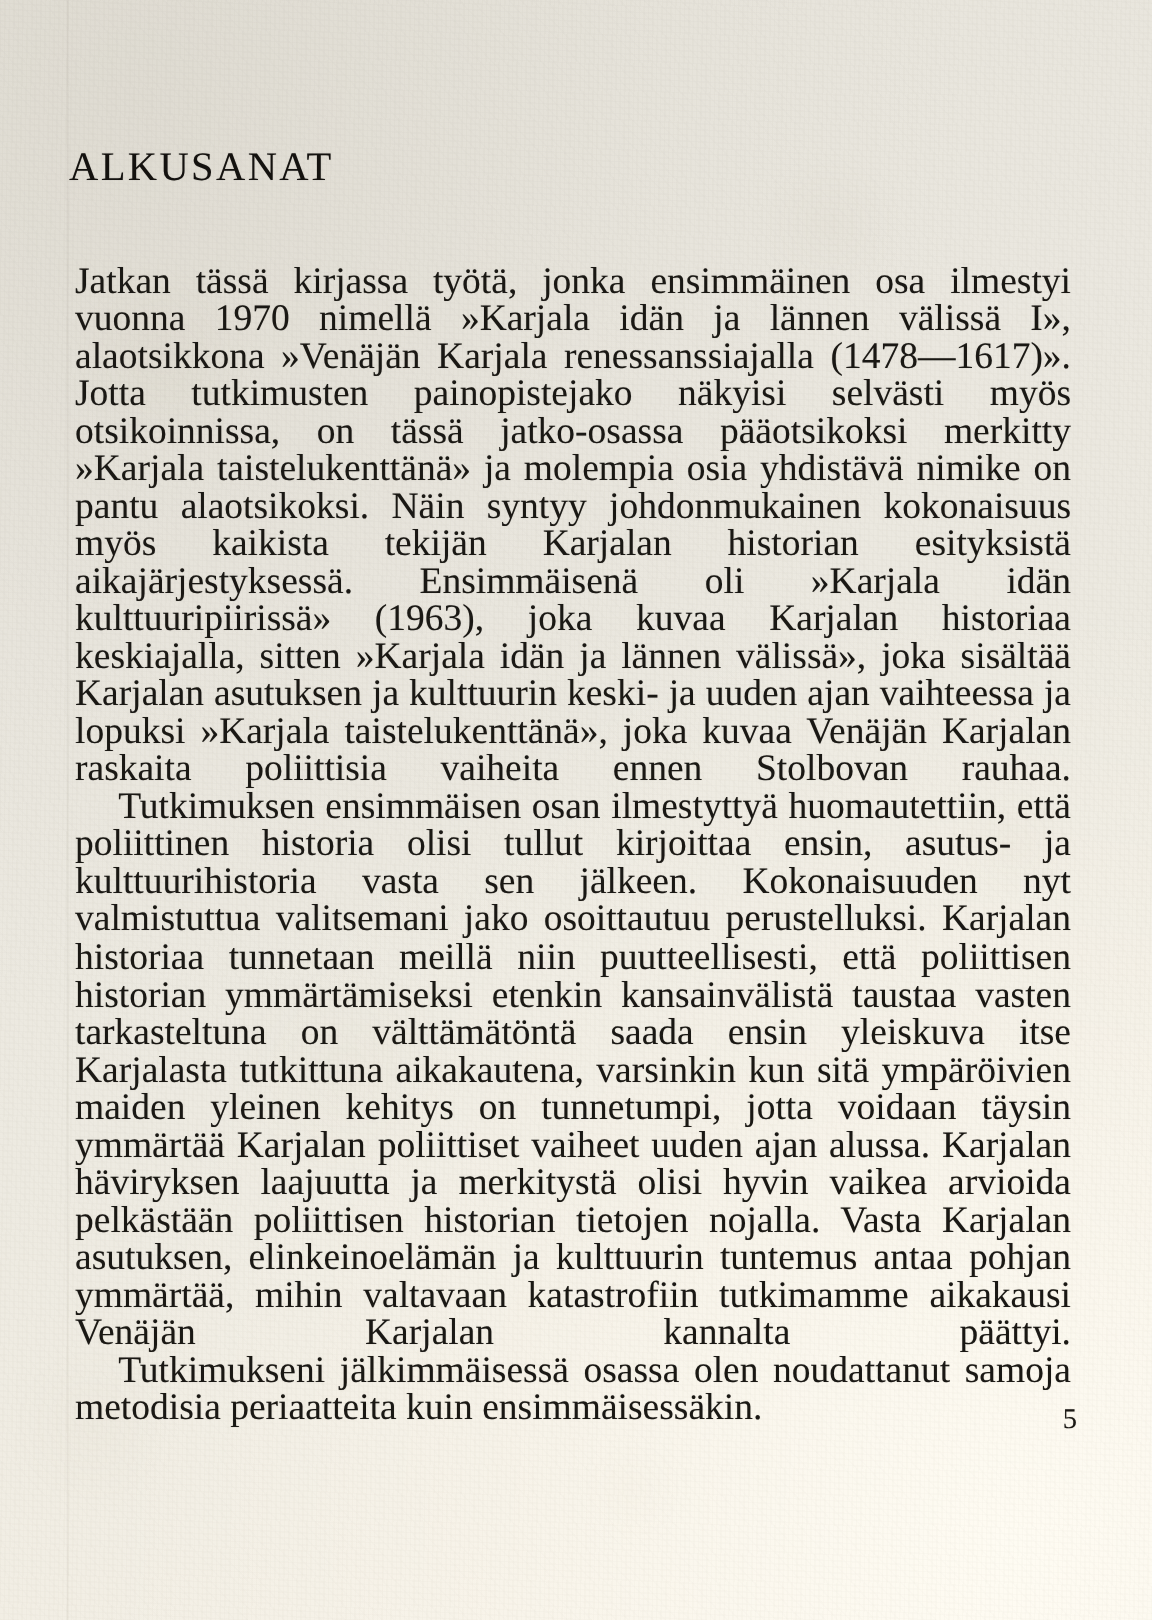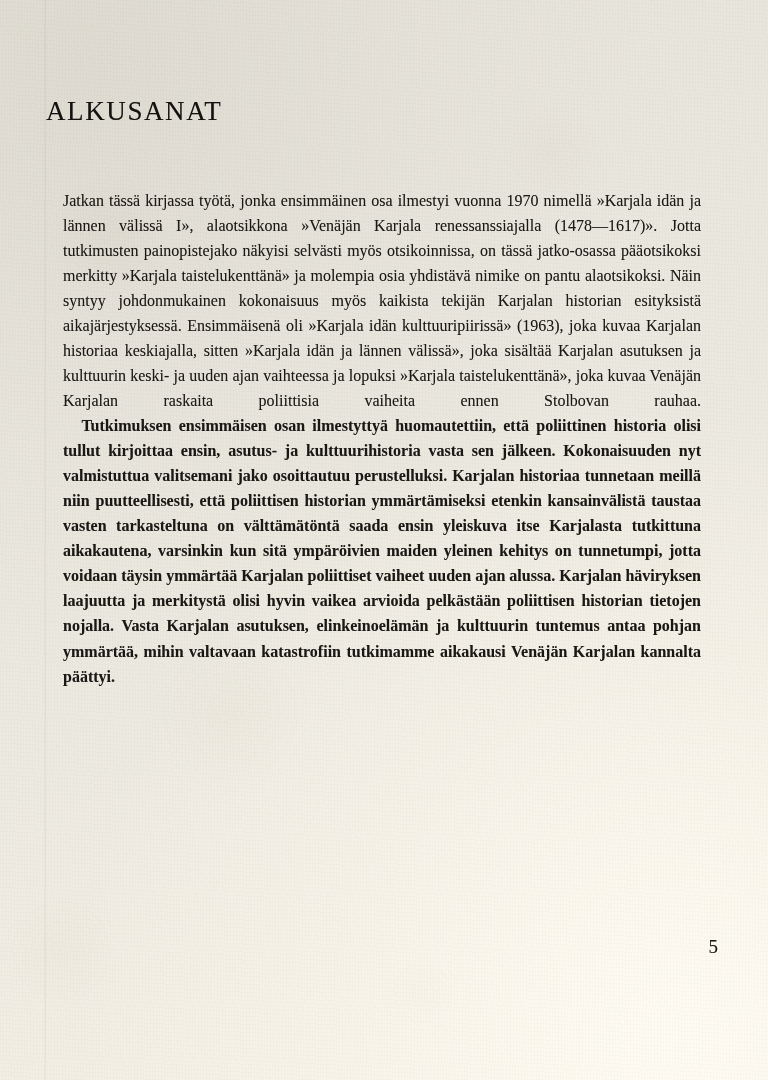--- a/index.html
+++ b/index.html
@@ -82,38 +82,37 @@
     padding-top: 97px;
     font-size: 27px;
     font-weight: 400;
     letter-spacing: 1.6px;
     line-height: 1.1;
     color: #14120f;
     font-family: "Liberation Serif", "DejaVu Serif", serif;
   }
 
   .body-text {
-    margin: 17px;
+    margin: 4px;
     padding-top: 44px;
-    font-size: 16px;
+    font-size: 25px;
     line-height: 25.05px;
     text-align: justify;
     text-justify: inter-word;
     color: #1a1814;
     -webkit-font-smoothing: antialiased;
   }
 
   .body-text p {
     margin: 0;
     text-indent: 0;
     text-align: justify;
   }
   .body-text p.indent {
     text-indent: 1.15em;
-    font-weight: bold;
   }
   
   .body-text p.force-justify {
     text-align-last: justify;
   }
 
   .page-number {
     position: absolute;
     z-index: 3;
     left: 0;
@@ -138,19 +137,20 @@
   <div class="mottle"></div>
   <div class="crease"></div>
 
   <div class="content">
 
     <h1 class="chapter-title">ALKUSANAT</h1>
 
     <div class="body-text">
       <p class="force-justify">Jatkan tässä kirjassa työtä, jonka ensimmäinen osa ilmestyi vuonna 1970 nimellä »Karjala idän ja lännen välissä I», alaotsikkona »Venäjän Karjala renessanssiajalla (1478—1617)». Jotta tutkimusten painopistejako näkyisi selvästi myös otsikoinnissa, on tässä jatko-osassa pääotsikoksi merkitty »Karjala taistelukenttänä» ja molempia osia yhdistävä nimike on pantu alaotsikoksi. Näin syntyy johdonmukainen kokonaisuus myös kaikista tekijän Karjalan historian esityksistä aikajärjestyksessä. Ensimmäisenä oli »Karjala idän kulttuuripiirissä» (1963), joka kuvaa Karjalan historiaa keskiajalla, sitten »Karjala idän ja lännen välissä», joka sisältää Karjalan asutuksen ja kulttuurin keski- ja uuden ajan vaihteessa ja lopuksi »Karjala taistelukenttänä», joka kuvaa Venäjän Karjalan raskaita poliittisia vaiheita ennen Stolbovan rauhaa.</p>
       <p class="indent force-justify">Tutkimuksen ensimmäisen osan ilmestyttyä huomautettiin, että poliittinen historia olisi tullut kirjoittaa ensin, asutus- ja kulttuurihistoria vasta sen jälkeen. Kokonaisuuden nyt valmistuttua valitsemani jako osoittautuu perustelluksi. Karjalan historiaa tunnetaan meillä niin puutteellisesti, että poliittisen historian ymmärtämiseksi etenkin kansainvälistä taustaa vasten tarkasteltuna on välttämätöntä saada ensin yleiskuva itse Karjalasta tutkittuna aikakautena, varsinkin kun sitä ympäröivien maiden yleinen kehitys on tunnetumpi, jotta voidaan täysin ymmärtää Karjalan poliittiset vaiheet uuden ajan alussa. Karjalan häviryksen laajuutta ja merkitystä olisi hyvin vaikea arvioida pelkästään poliittisen historian tietojen nojalla. Vasta Karjalan asutuksen, elinkeinoelämän ja kulttuurin tuntemus antaa pohjan ymmärtää, mihin valtavaan katastrofiin tutkimamme aikakausi Venäjän Karjalan kannalta päättyi.</p>
+      <p class="indent">Tutkimukseni jälkimmäisessä osassa olen noudattanut samoja metodisia periaatteita kuin ensimmäisessäkin.</p>
     </div>
 
   </div>
 
   <div class="page-number">5</div>
 
 </div>
 
 </body></html>

